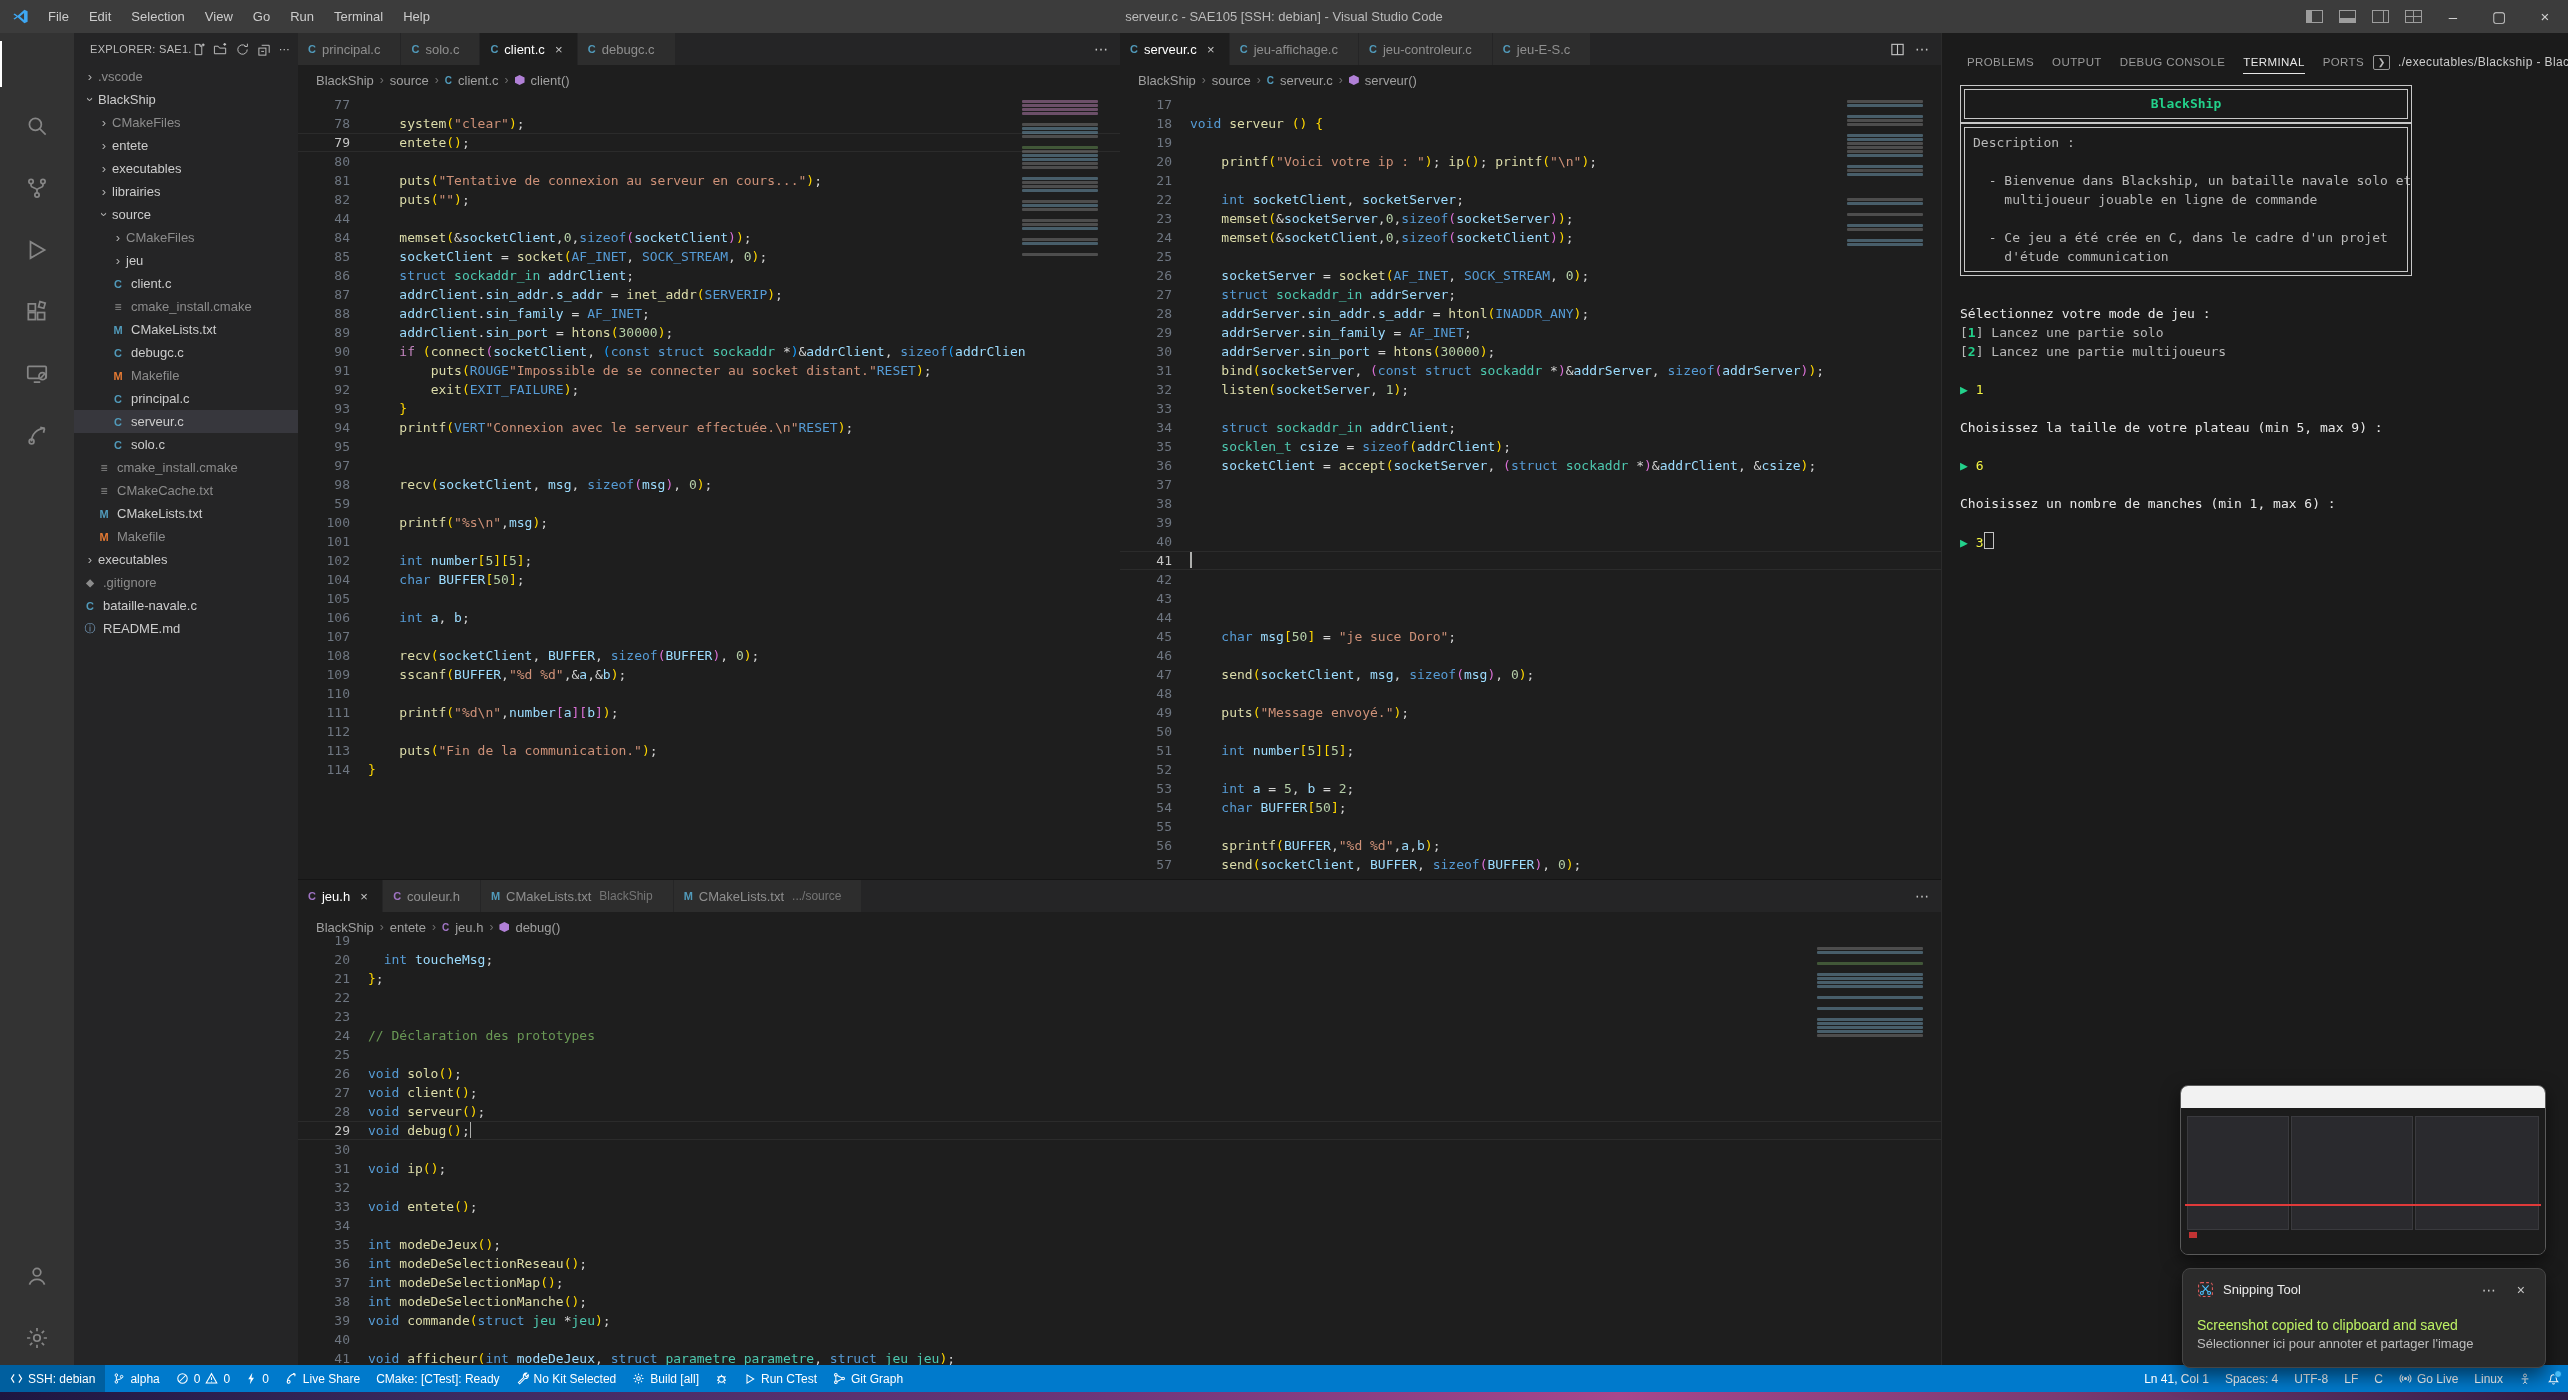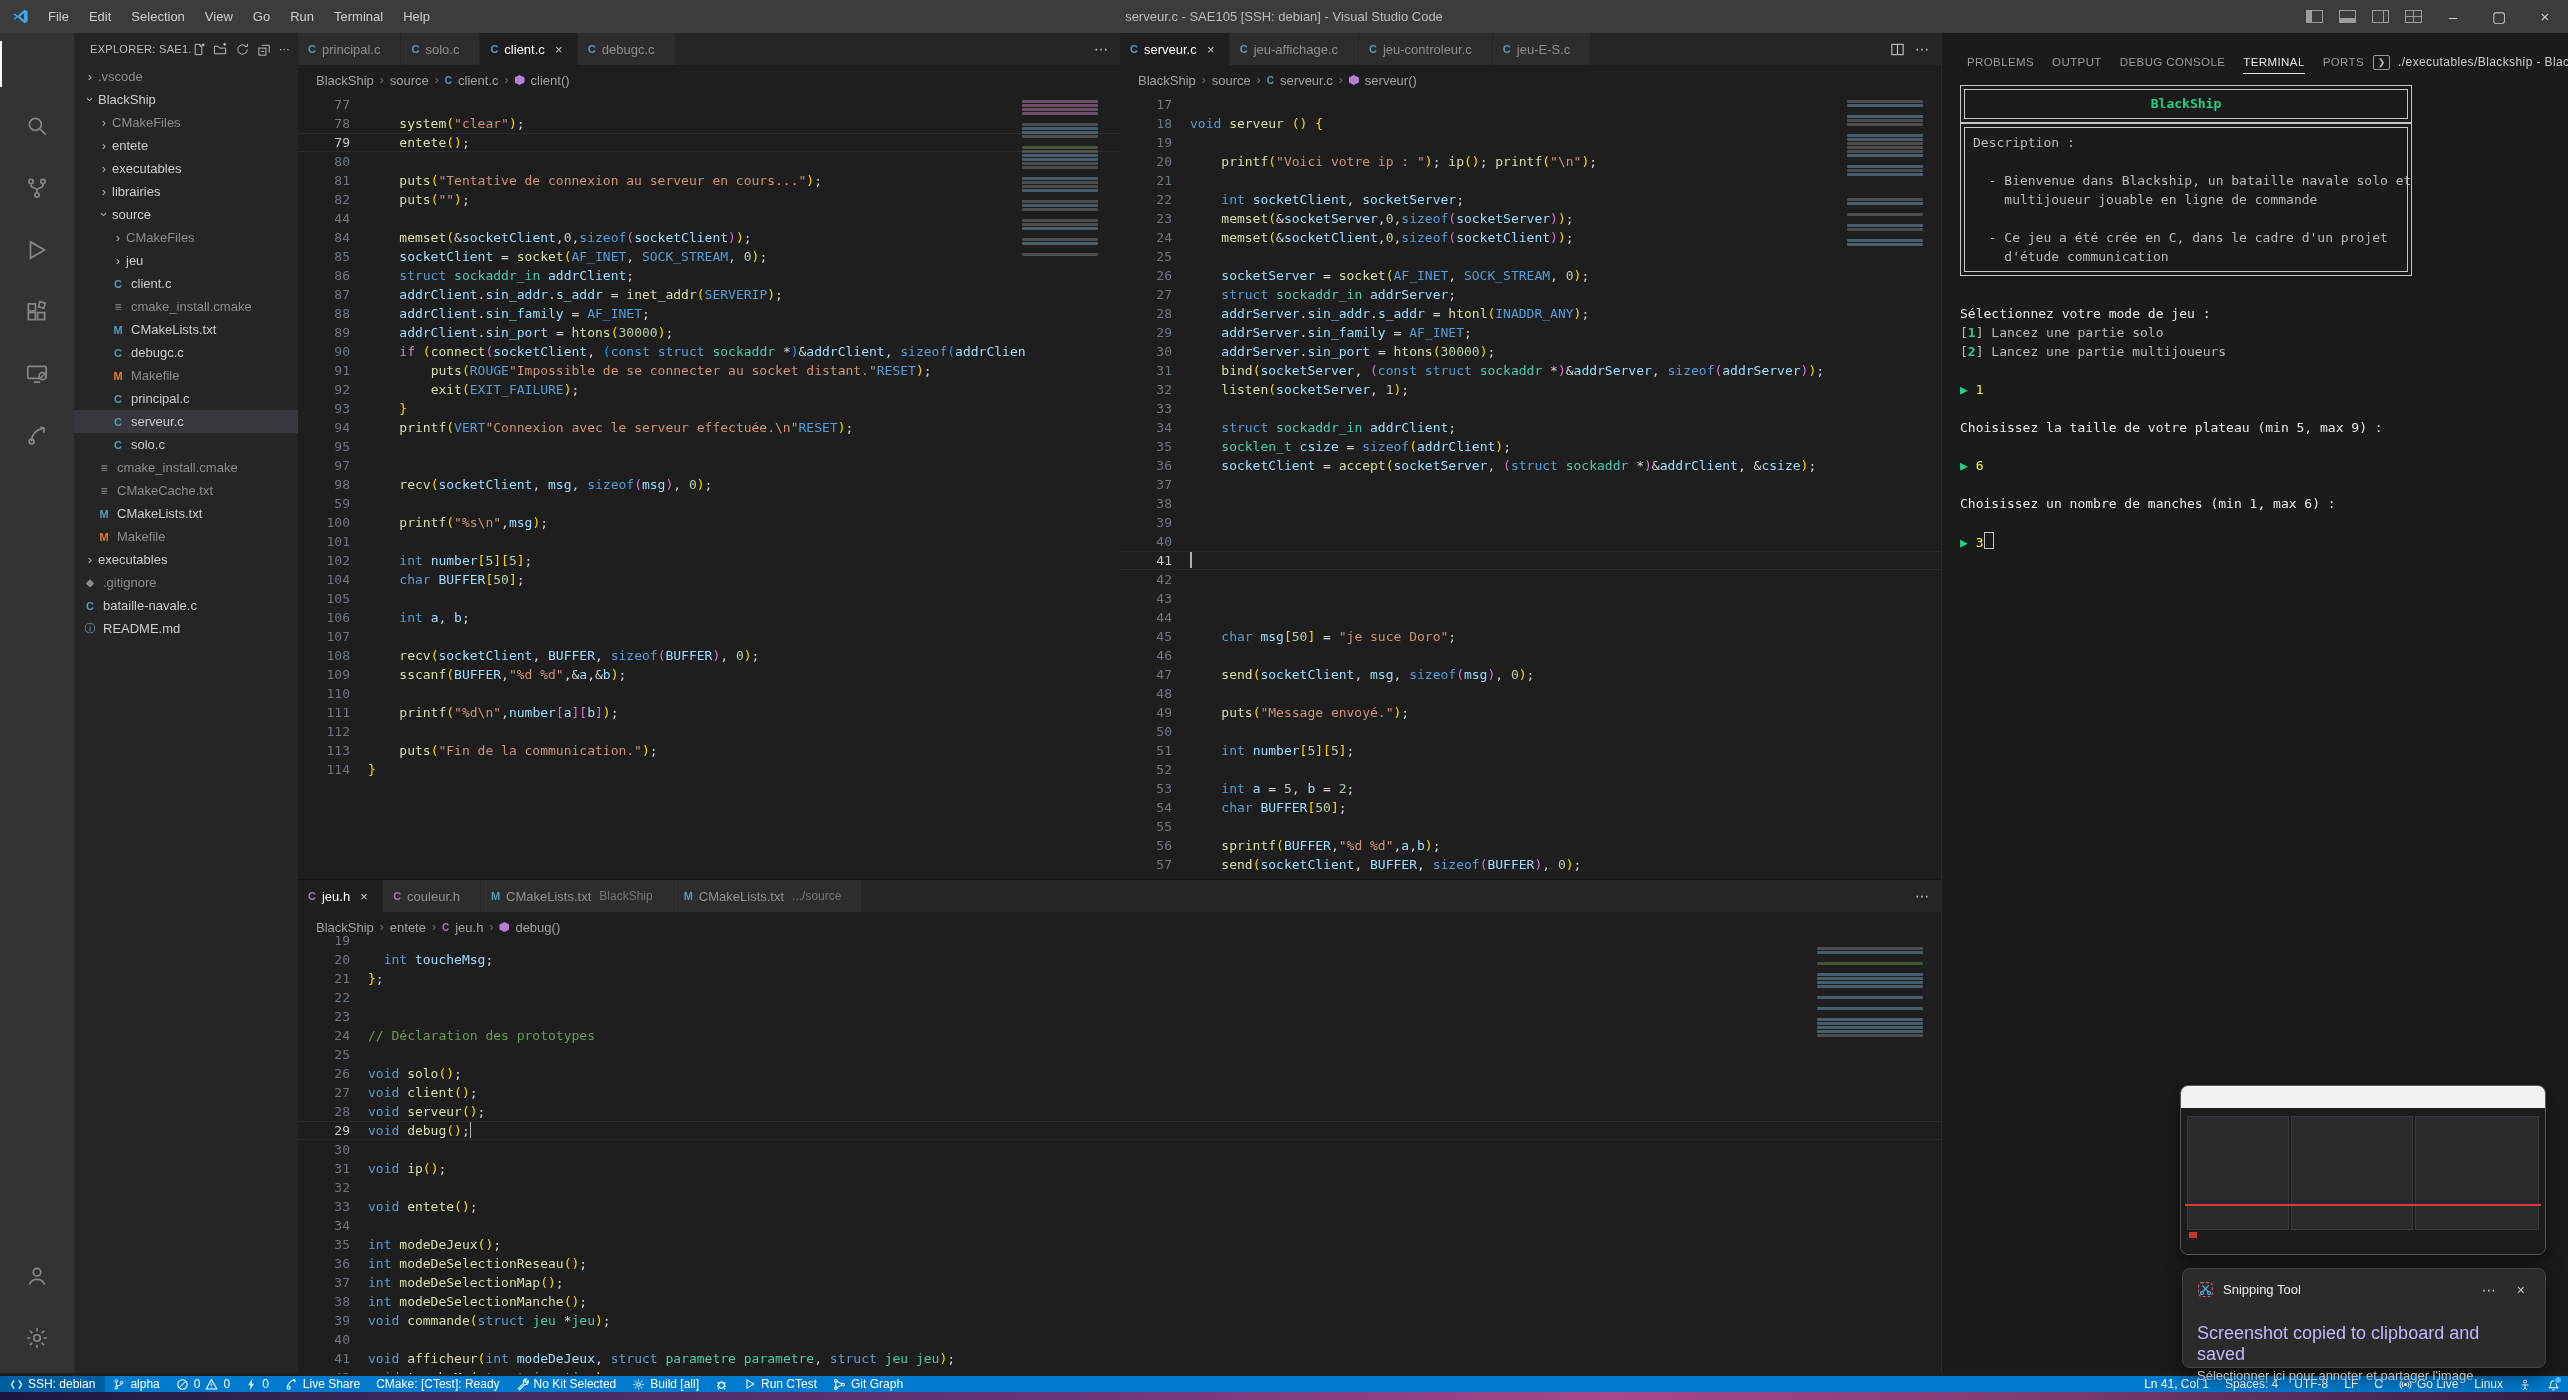--- a/index.html
+++ b/index.html
@@ -92,21 +92,21 @@
   .terminal{position:absolute;left:18px;top:52px;right:8px;bottom:4px;font-family:"DejaVu Sans Mono","Liberation Mono",monospace;font-size:13px;line-height:19px;color:#c3c3c3}
   .tbox{width:452px;border:1px solid #c8c8c8;outline:1px solid #c8c8c8;outline-offset:-5px;padding:9px 12px;box-sizing:border-box;background:#1b1b1b}
   .tbox.title{text-align:center;font-weight:700;color:#23d18b;padding:8px 12px 9px}
   .tline{white-space:pre;min-height:19px}
   .tw{color:#e8e8e8}
   .tg{color:#b9b9b9}
   .tgrn{color:#23d18b;font-weight:700}
   .tyel{color:#f5f543}
   .tcur{display:inline-block;width:8px;height:15px;border:1px solid #c3c3c3;vertical-align:-2px;margin-left:1px}
   
-  .statusbar{position:absolute;left:0;right:0;bottom:8px;height:16px;background:#007acc;display:flex;font-size:12px;color:#ffffff;z-index:40}
+  .statusbar{position:absolute;left:0;right:0;bottom:8px;height:27px;background:#007acc;display:flex;font-size:12px;color:#ffffff;z-index:40}
   .st-item{display:flex;align-items:center;gap:5px;padding:0 8px;height:100%;white-space:nowrap}
   .st-item.remote{background:rgba(0,0,0,.22);padding:0 10px;font-weight:400}
   .st-left{display:flex;height:100%;align-items:center}
   .st-right{margin-left:auto;display:flex;height:100%;align-items:center}
   .bell-wrap{position:relative}
   .bell-dot{position:absolute;right:-2px;top:-2px;width:6px;height:6px;border-radius:50%;background:#4cc2ff;border:1px solid #007acc}
   .taskstrip{position:absolute;left:0;right:0;bottom:0;height:8px;z-index:40;
      background:linear-gradient(90deg,#1d1640 0%,#3c2a60 18%,#6d3579 42%,#a8478c 63%,#7c3a72 80%,#2e1d47 100%)}
   
   .preview{position:absolute;left:2180px;top:1085px;width:364px;height:168px;border-radius:8px;overflow:hidden;
@@ -114,21 +114,21 @@
   .preview .phead{height:22px;background:#f2f2f2}
   .preview .pbody{position:absolute;left:0;right:0;top:22px;bottom:0;background:#1c1c1c}
   .preview .mini{position:absolute;background:#2a2a2e;border:1px solid #3a3a3e}
   .preview .redline{position:absolute;left:4px;right:4px;height:2px;background:#e03a3a}
   .preview .reddot{position:absolute;width:8px;height:6px;background:#c23333}
   .toast{position:absolute;left:2182px;top:1268px;width:364px;height:100px;background:#2b2b2b;border:1px solid #454545;
          border-radius:8px;box-shadow:0 8px 20px rgba(0,0,0,.55);z-index:60;padding:12px 14px;box-sizing:border-box}
   .toast-head{display:flex;align-items:center;gap:9px;font-size:13px;color:#ececec}
   .toast-head .sp{flex:1}
   .toast-act{color:#c8c8c8;font-size:14px;padding:0 6px}
-  .toast-l1{margin-top:25px;font-size:18px;color:#c4b5fd}
+  .toast-l1{margin-top:19px;font-size:14px;color:#bef264}
   .toast-l2{margin-top:3px;font-size:13px;color:#bdbdbd}
 </style>
 </head>
 <body>
 
 <div id="root">
 
   <div class="titlebar">
     <span class="vslogo">
       <svg width="17" height="17" viewBox="0 0 24 24">

